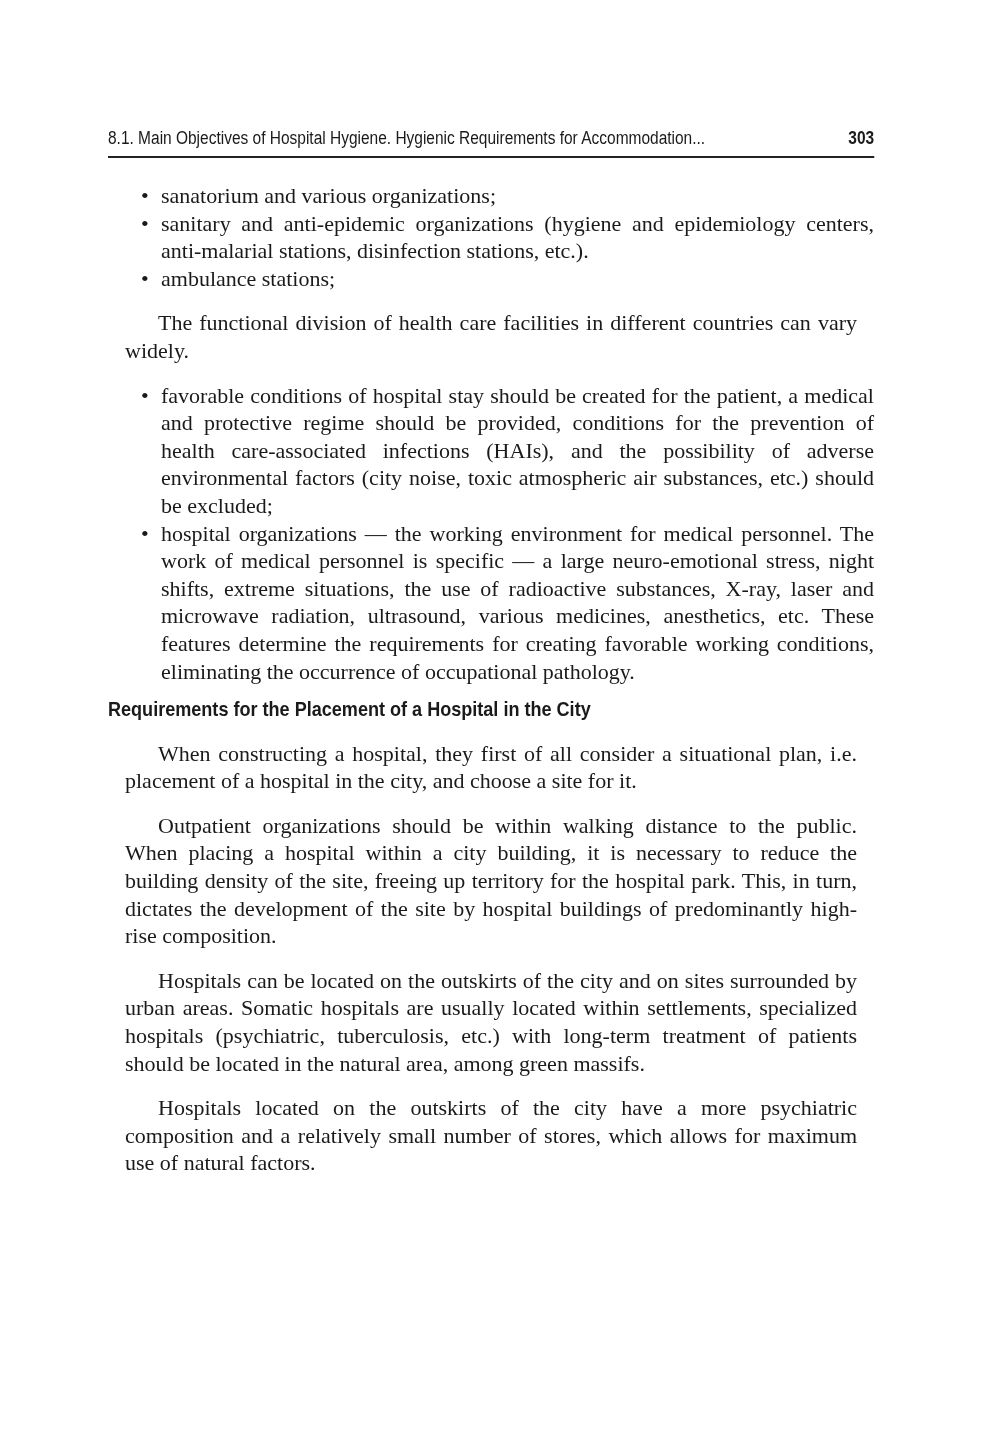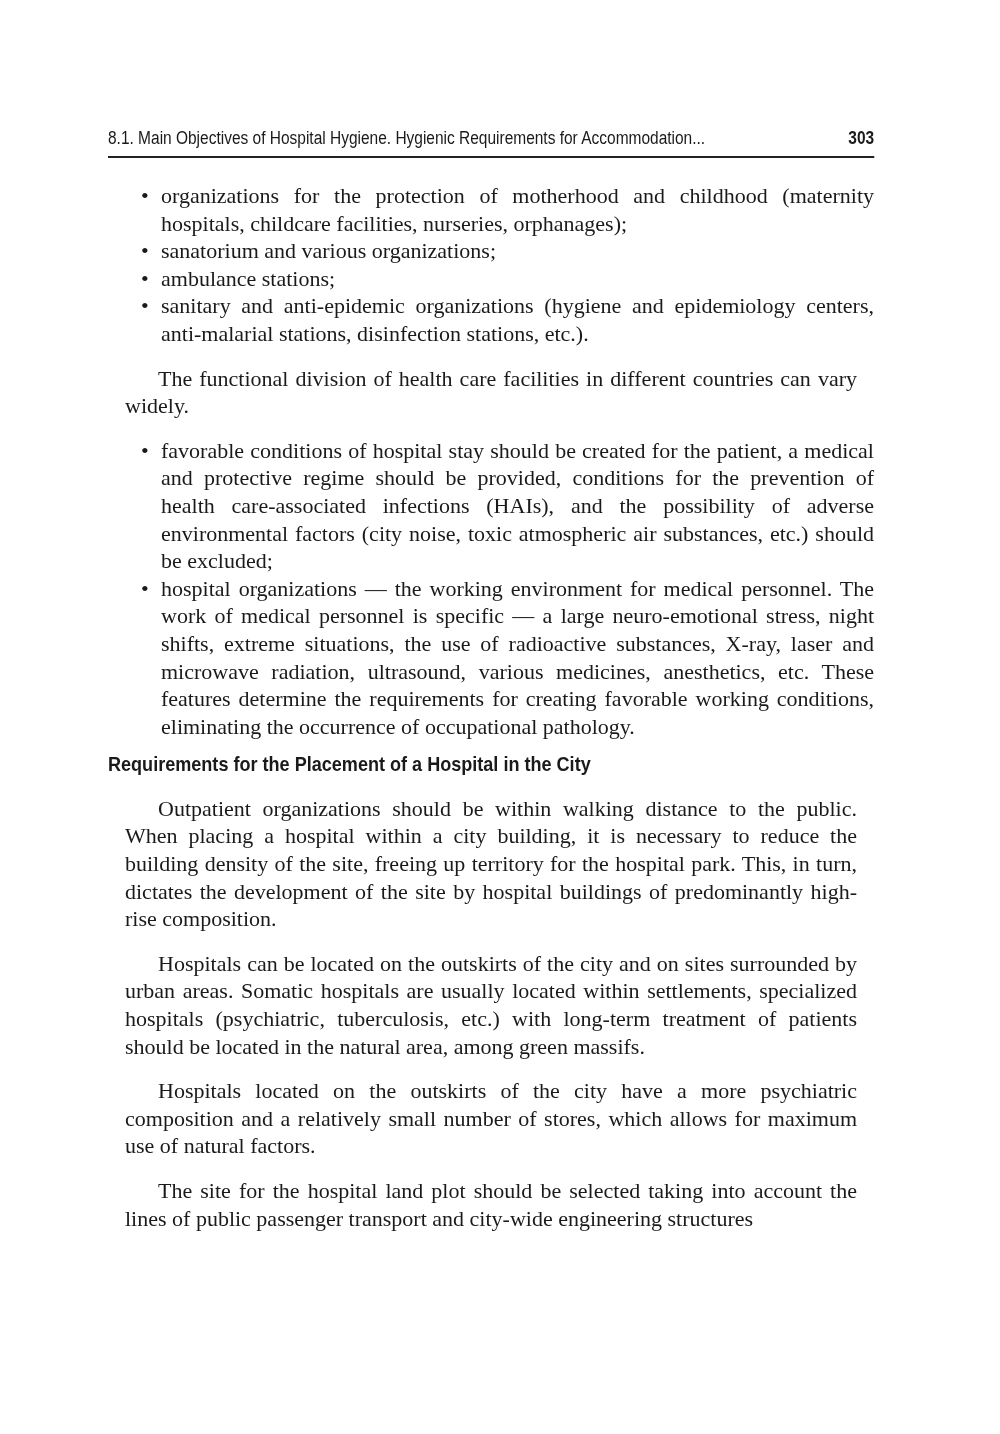--- a/index.html
+++ b/index.html
@@ -25,29 +25,28 @@
 <body>
 
 <div class="page">
   <div class="running-head">
     <span>8.1. Main Objectives of Hospital Hygiene. Hygienic Requirements for Accommodation...</span>
     <span class="pnum">303</span>
   </div>
 
   <div class="body">
     <ul class="bl">
-      <li>organizations for the protection of motherhood and childhood (maternity hospitals, childcare facilities, nurseries, orphanages);</li>
       <li>sanatorium and various organizations;</li>
+      <li>sanitary and anti-epidemic organizations (hygiene and epidemiology centers, anti-malarial stations, disinfection stations, etc.).</li>
       <li>ambulance stations;</li>
-      <li>sanitary and anti-epidemic organizations (hygiene and epidemiology centers, anti-malarial stations, disinfection stations, etc.).</li>
     </ul>
     <p>The functional division of health care facilities in different countries can vary widely.</p>
     <ul class="bl">
       <li>favorable conditions of hospital stay should be created for the patient, a medical and protective regime should be provided, conditions for the prevention of health care-associated infections (HAIs), and the possibility of adverse environmental factors (city noise, toxic atmospheric air substances, etc.) should be excluded;</li>
       <li>hospital organizations — the working environment for medical personnel. The work of medical personnel is specific — a large neuro-emotional stress, night shifts, extreme situations, the use of radioactive substances, X-ray, laser and microwave radiation, ultrasound, various medicines, anesthetics, etc. These features determine the requirements for creating favorable working conditions, eliminating the occurrence of occupational pathology.</li>
     </ul>
     <h2 class="sec">Requirements for the Placement of a Hospital in the City</h2>
+    <p>When constructing a hospital, they first of all consider a situational plan, i.e. placement of a hospital in the city, and choose a site for it.</p>
     <p>Outpatient organizations should be within walking distance to the public. When placing a hospital within a city building, it is necessary to reduce the building density of the site, freeing up territory for the hospital park. This, in turn, dictates the development of the site by hospital buildings of predominantly high-rise composition.</p>
     <p>Hospitals can be located on the outskirts of the city and on sites surrounded by urban areas. Somatic hospitals are usually located within settlements, specialized hospitals (psychiatric, tuberculosis, etc.) with long-term treatment of patients should be located in the natural area, among green massifs.</p>
     <p>Hospitals located on the outskirts of the city have a more psychiatric composition and a relatively small number of stores, which allows for maximum use of natural factors.</p>
-    <p>The site for the  hospital land plot should be selected taking into account the lines of public passenger transport and city-wide engineering structures</p>
   </div>
 </div>
 
 </body></html>

